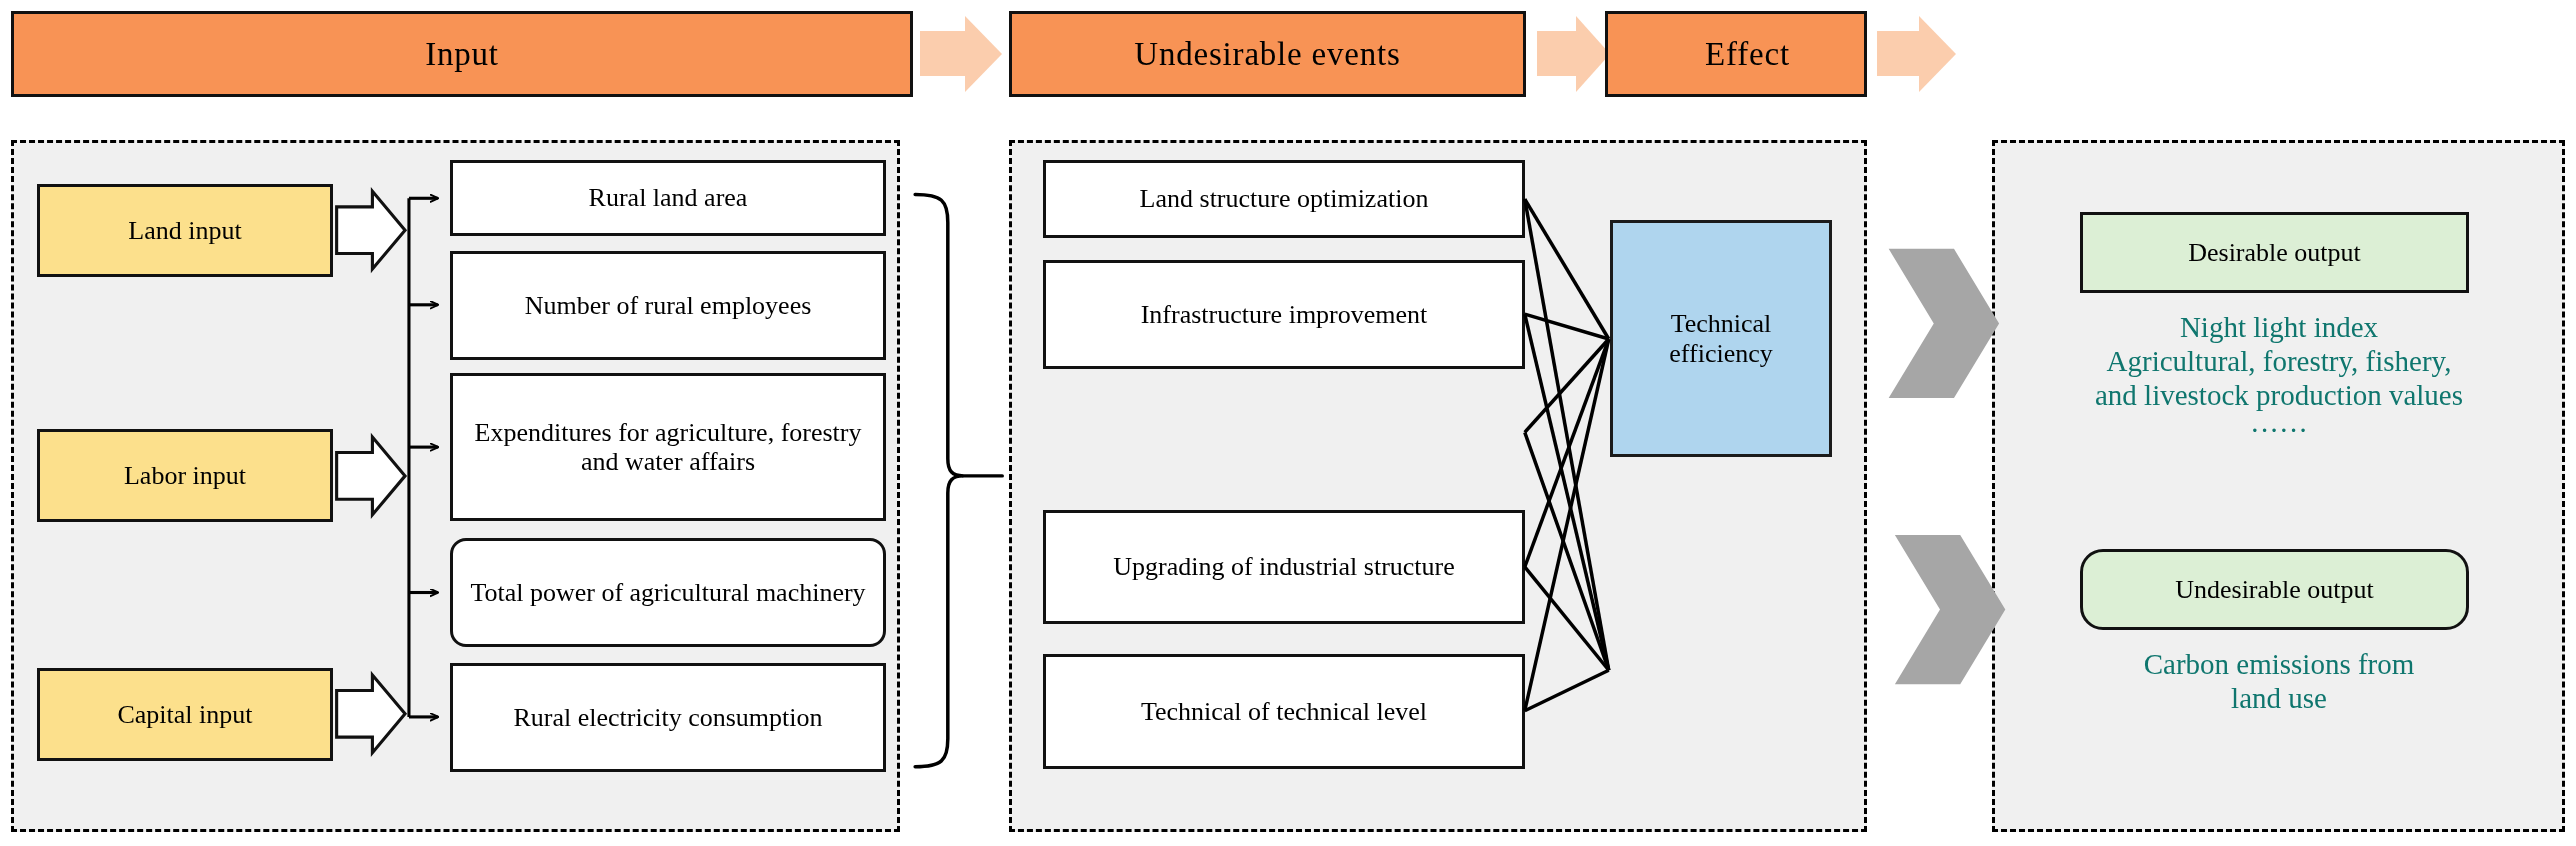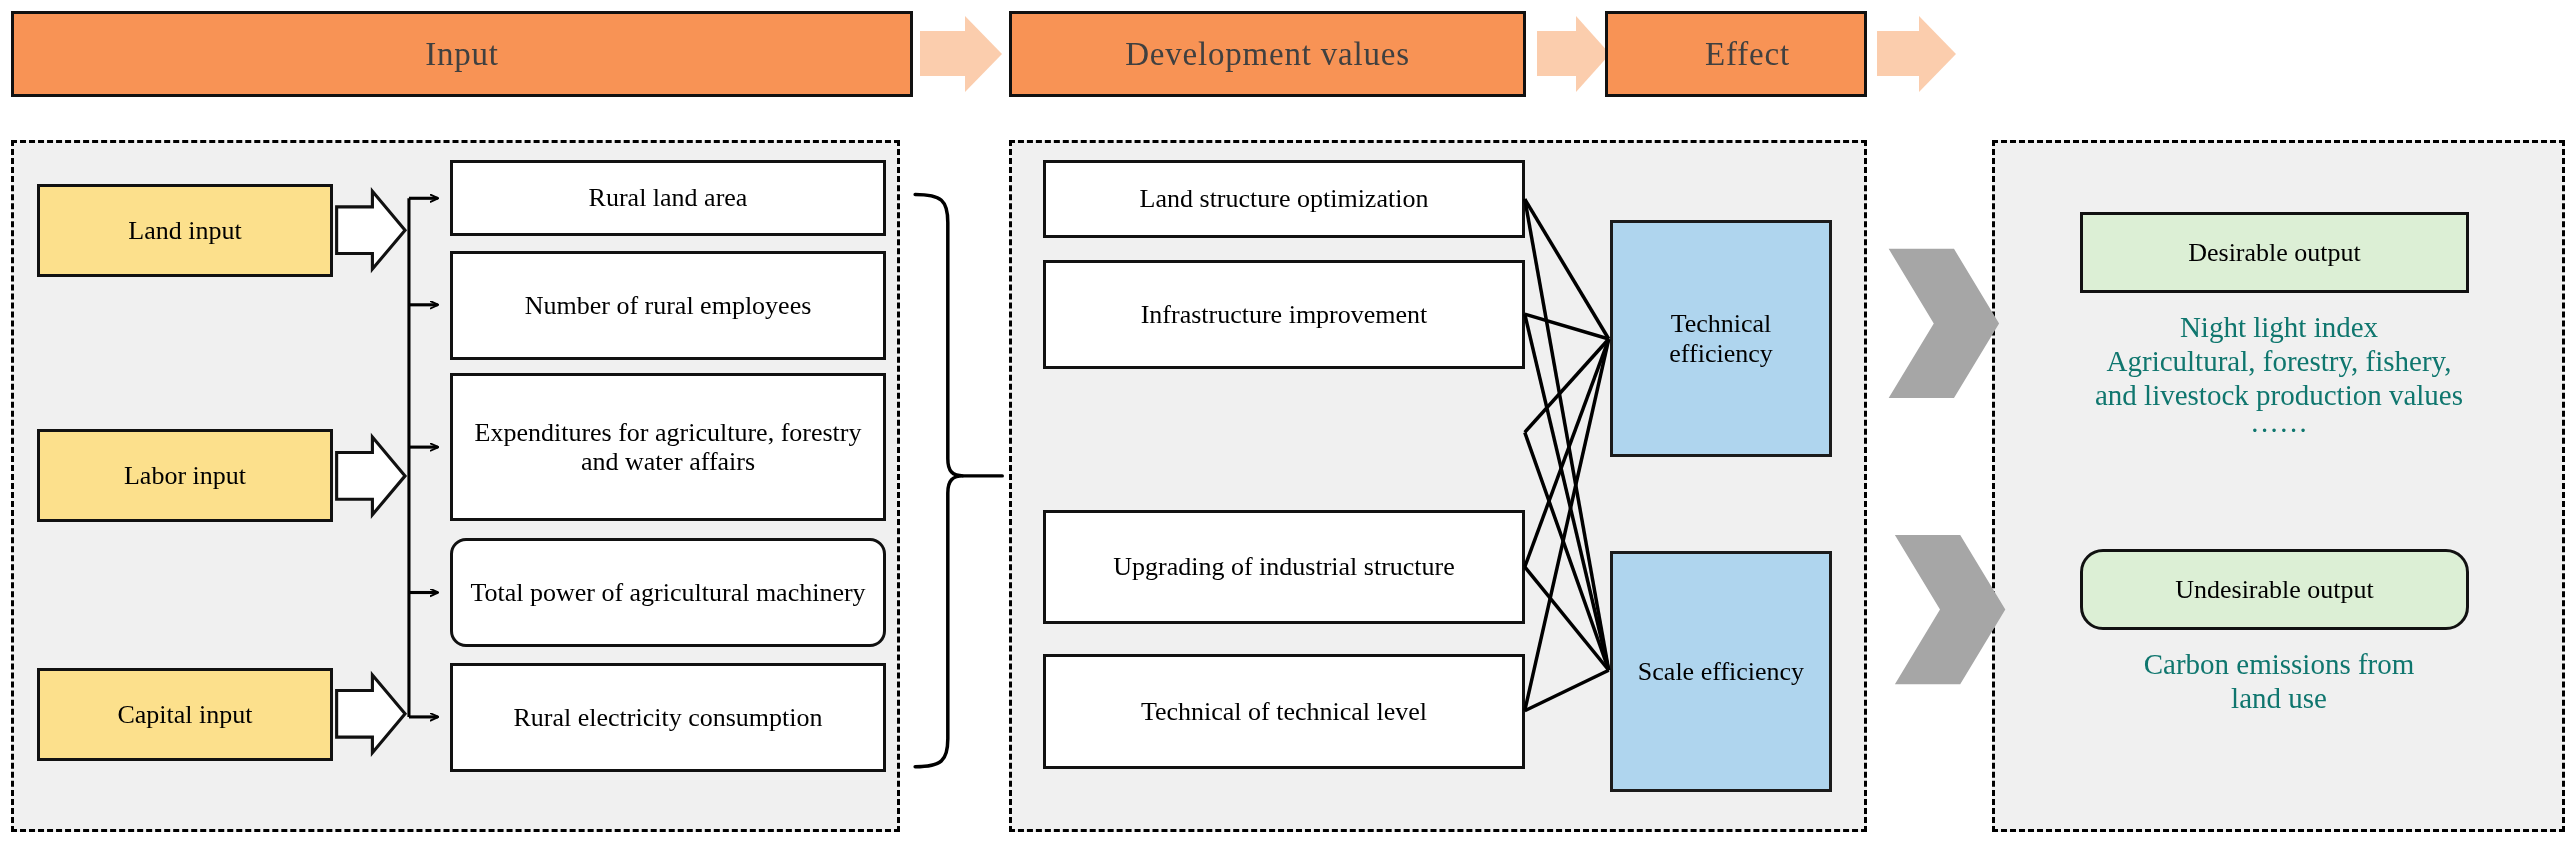--- a/index.html
+++ b/index.html
@@ -7,21 +7,21 @@
   #stage{position:relative;width:2576px;height:846px;background:#fff;}
 
   
   .hdr{
     position:absolute;
     background:#F89355;
     border:3.9px solid #111;
     box-sizing:border-box;
     display:flex;align-items:center;justify-content:center;
     font-size:33px;letter-spacing:0.8px;
-    color:#404040;
+    color:#000000;
   }
   
   .pale-arrow{
     position:absolute;
     background:#FBCDAD;
   }
 
   
   .panel{
     position:absolute;
@@ -65,21 +65,21 @@
   <div class="hdr" style="left:11px;top:11px;width:902px;height:86px;">
     <span>Input</span>
   </div>
 
   <div class="pale-arrow" style="left:920px;top:31px;width:51px;height:45px;"></div>
   <div class="pale-arrow" style="left:965px;top:15.6px;width:0;height:0;background:transparent;
               border-top:38px solid transparent;border-bottom:38px solid transparent;
               border-left:37px solid #FBCDAD;"></div>
 
   <div class="hdr" style="left:1009px;top:11px;width:517px;height:86px;">
-    <span>Development values</span>
+    <span>Undesirable events</span>
   </div>
 
   <div class="pale-arrow" style="left:1537px;top:31px;width:45px;height:45px;"></div>
   <div class="pale-arrow" style="left:1576px;top:15.6px;width:0;height:0;background:transparent;
               border-top:38px solid transparent;border-bottom:38px solid transparent;
               border-left:34px solid #FBCDAD;"></div>
 
   <div class="hdr" style="left:1605px;top:11px;width:262px;height:86px;padding-left:23px;">
     <span>Effect</span>
   </div>
@@ -128,23 +128,20 @@
   </div>
   <div class="box white" style="left:1043px;top:510px;width:482px;height:114px;">
     <span>Upgrading of industrial structure</span>
   </div>
   <div class="box white" style="left:1043px;top:654px;width:482px;height:115px;">
     <span>Technical of technical level</span>
   </div>
 
   <div class="box blue" style="left:1610px;top:220px;width:222px;height:237px;">
     <span>Technical efficiency</span>
-  </div>
-  <div class="box blue" style="left:1610px;top:551px;width:222px;height:241px;">
-    <span>Scale efficiency</span>
   </div>
 
   <div class="panel" style="left:1992px;top:140px;width:573px;height:692px;"></div>
 
   <div class="box green" style="left:2080px;top:212px;width:389px;height:81px;">
     <span>Desirable  output</span>
   </div>
   <div class="ftext" style="left:2002px;top:310px;width:554px;">
     <span style="white-space:pre-line;">Night light index
 Agricultural, forestry, fishery,

